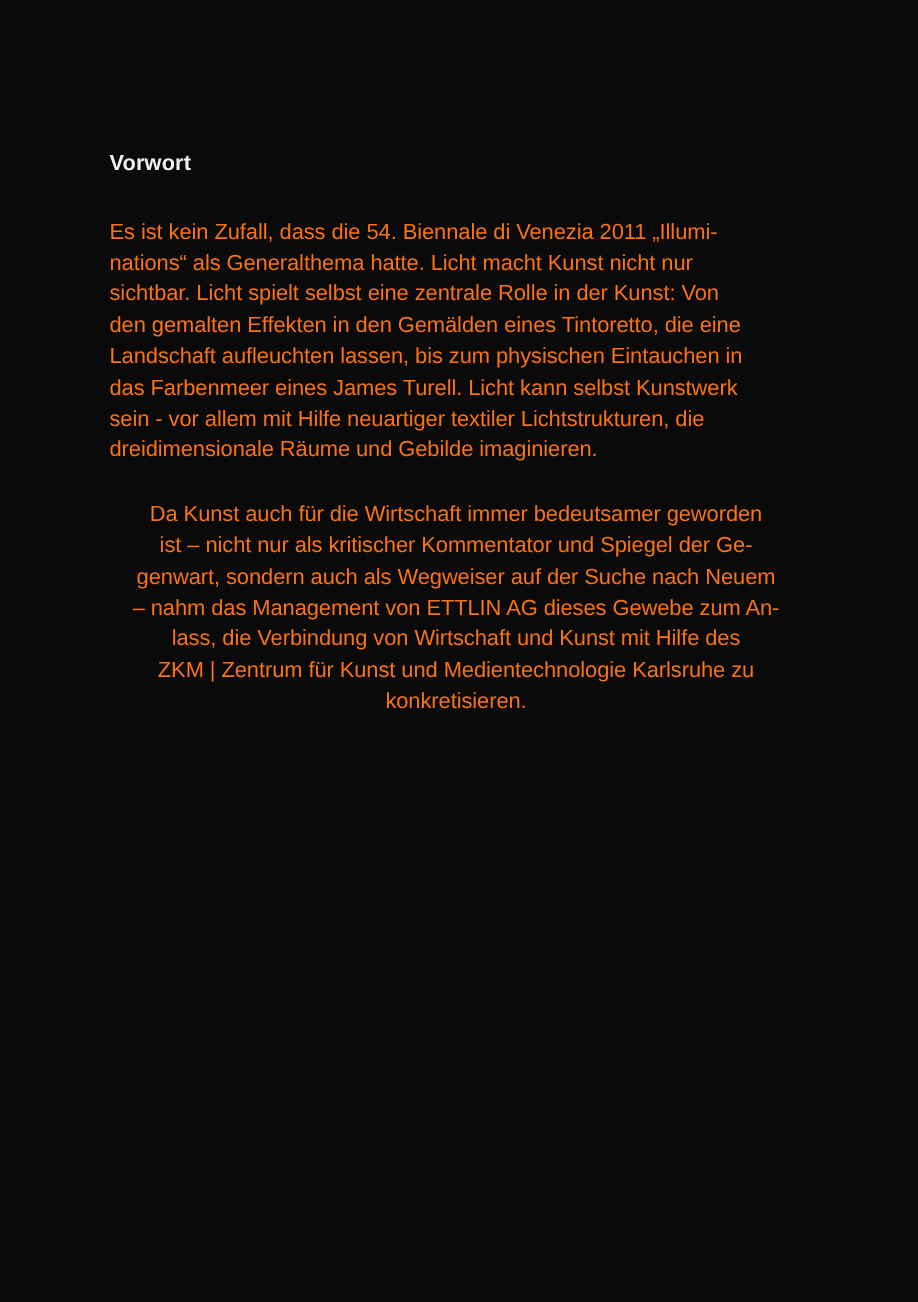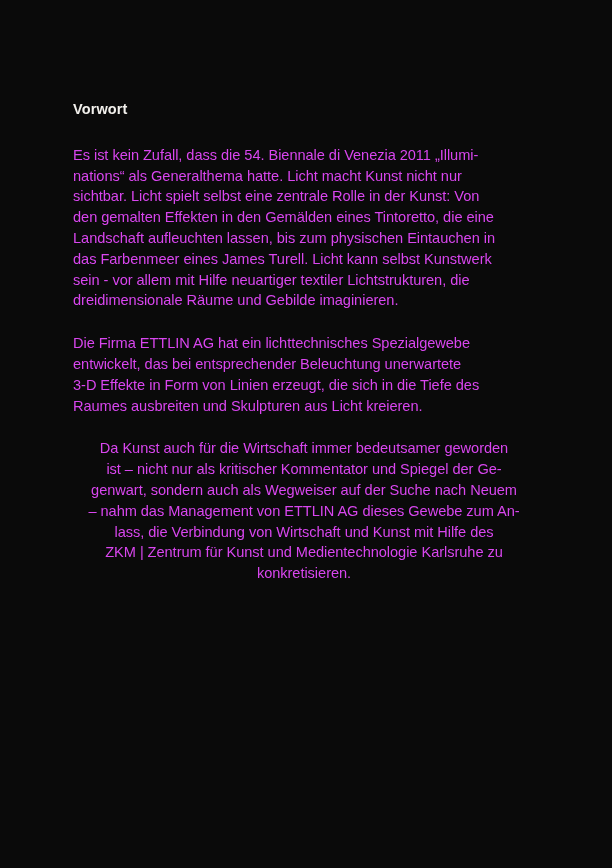--- a/index.html
+++ b/index.html
@@ -29,21 +29,21 @@
   }
   .doc-heading {
     color: #f2f0ec;
     font-size: 14.5px;
     font-weight: bold;
     letter-spacing: 0.1px;
     margin: 0 0 26px 0;
     line-height: 1.3;
   }
   .doc-paragraph {
-    color: #d946ef;
+    color: #f97316;
     font-size: 14.6px;
     line-height: 20.8px;
     margin: 0 0 22px 0;
     letter-spacing: -0.05px;
     white-space: pre-line;
   }
   .doc-paragraph:last-child {
     margin-bottom: 0;
     text-align: center;
   }
@@ -55,24 +55,20 @@
   <div class="content">
     <h1 class="doc-heading">Vorwort</h1>
     <p class="doc-paragraph">Es ist kein Zufall, dass die 54. Biennale di Venezia 2011 „Illumi-
 nations“ als Generalthema hatte. Licht macht Kunst nicht nur
 sichtbar. Licht spielt selbst eine zentrale Rolle in der Kunst: Von
 den gemalten Effekten in den Gemälden eines Tintoretto, die eine
 Landschaft aufleuchten lassen, bis zum physischen Eintauchen in
 das Farbenmeer eines James Turell.  Licht kann selbst Kunstwerk
 sein - vor allem mit Hilfe neuartiger textiler Lichtstrukturen, die
 dreidimensionale Räume und Gebilde imaginieren.</p>
-    <p class="doc-paragraph">Die Firma ETTLIN AG hat ein lichttechnisches Spezialgewebe
-entwickelt, das bei entsprechender Beleuchtung unerwartete
-3-D Effekte in Form von Linien erzeugt, die sich in die Tiefe des
-Raumes ausbreiten und Skulpturen aus Licht kreieren.</p>
     <p class="doc-paragraph">Da Kunst auch für die Wirtschaft immer bedeutsamer geworden
 ist – nicht nur als kritischer Kommentator und Spiegel der Ge-
 genwart, sondern auch als Wegweiser auf der Suche nach Neuem
 – nahm das Management von ETTLIN AG dieses Gewebe zum An-
 lass, die Verbindung von Wirtschaft und Kunst mit Hilfe des
 ZKM | Zentrum für Kunst und Medientechnologie Karlsruhe zu
 konkretisieren.</p>
   </div>
 </div>
 

